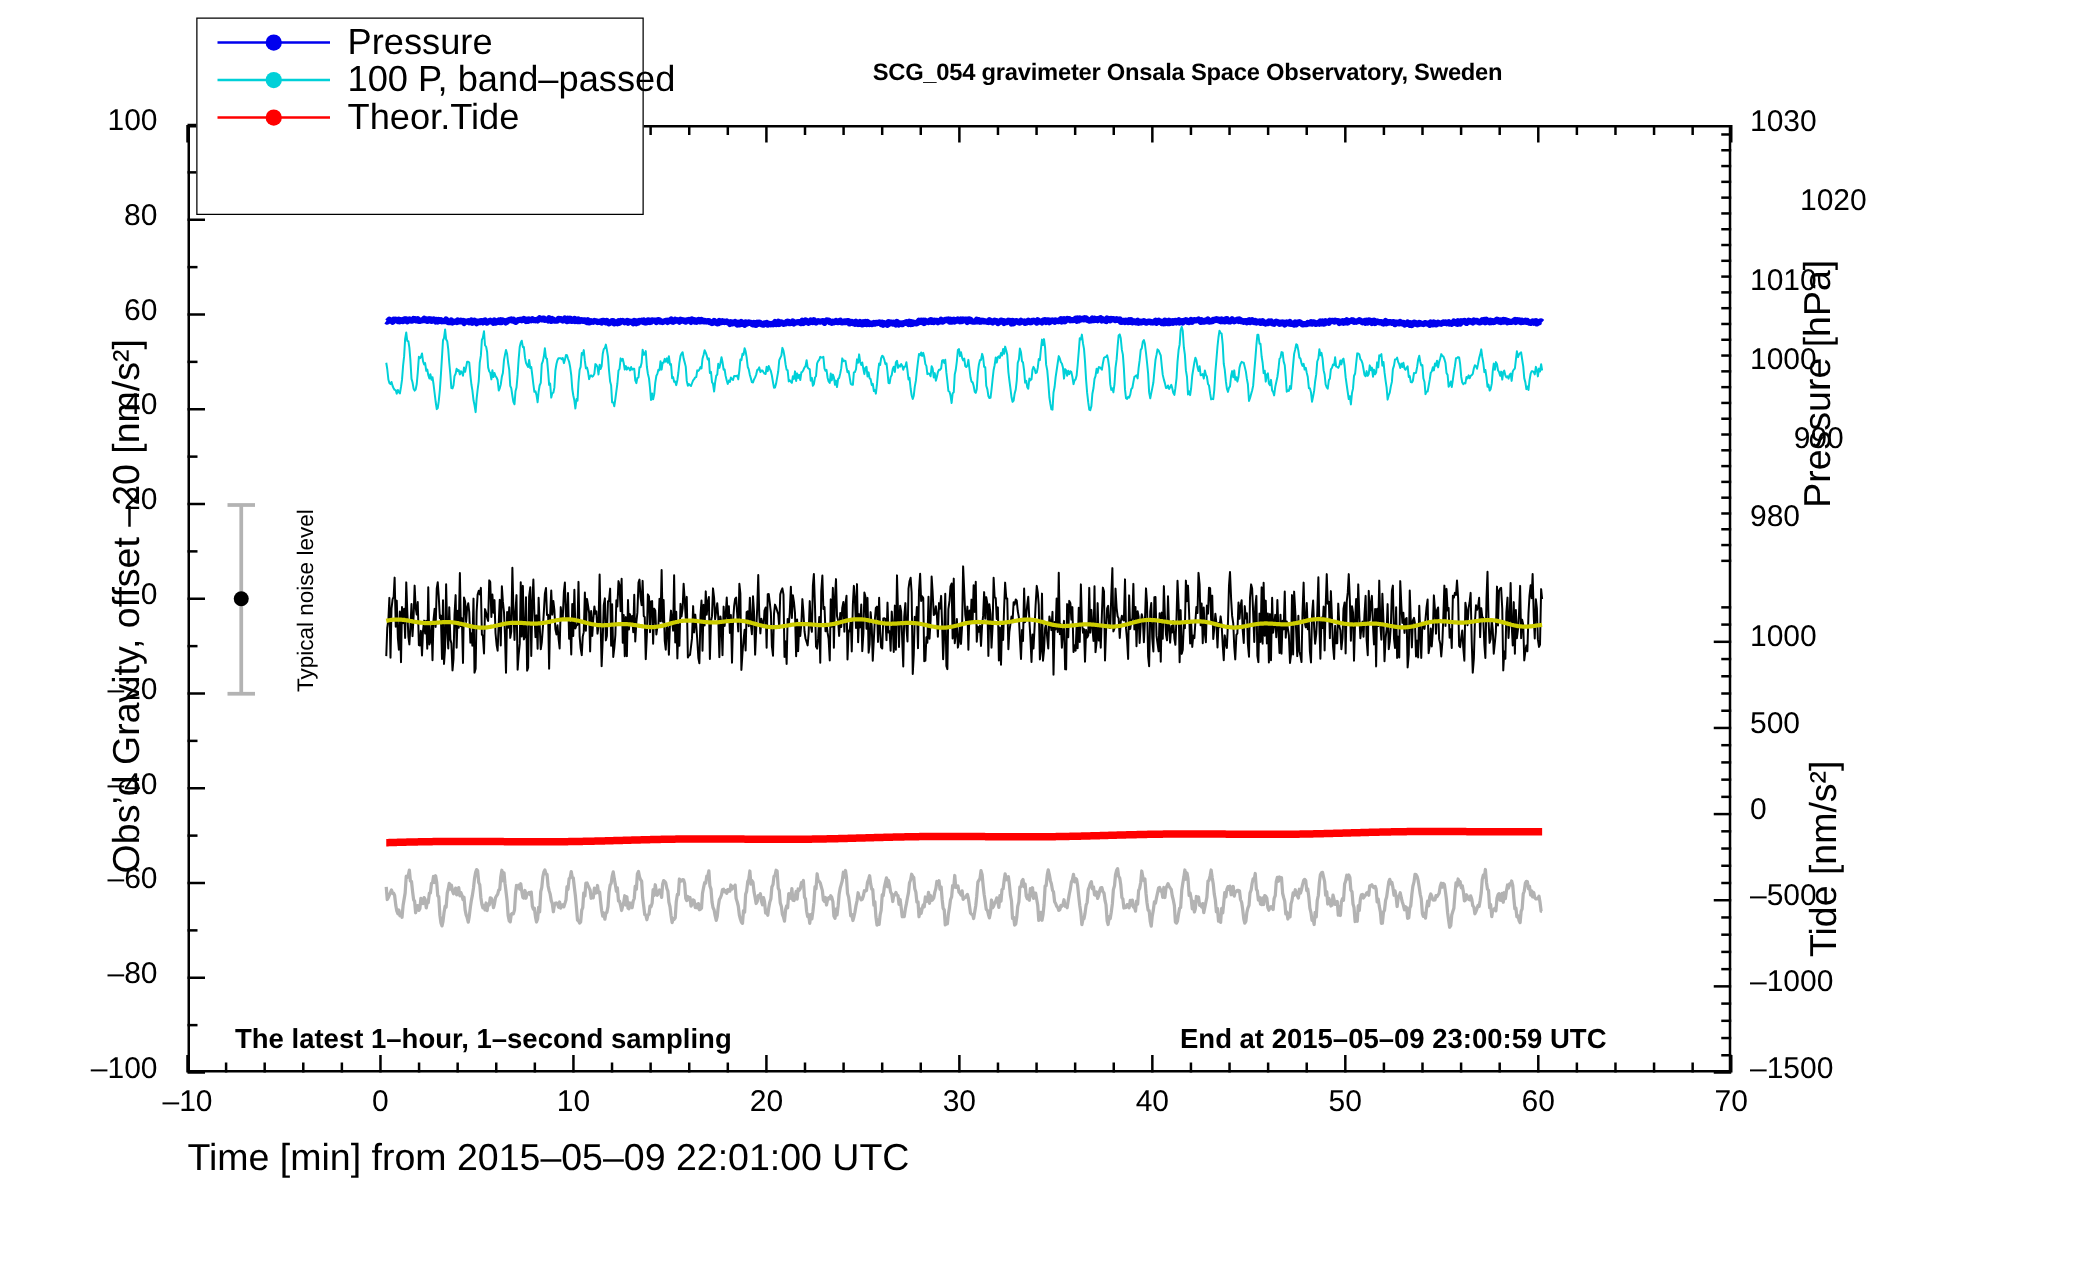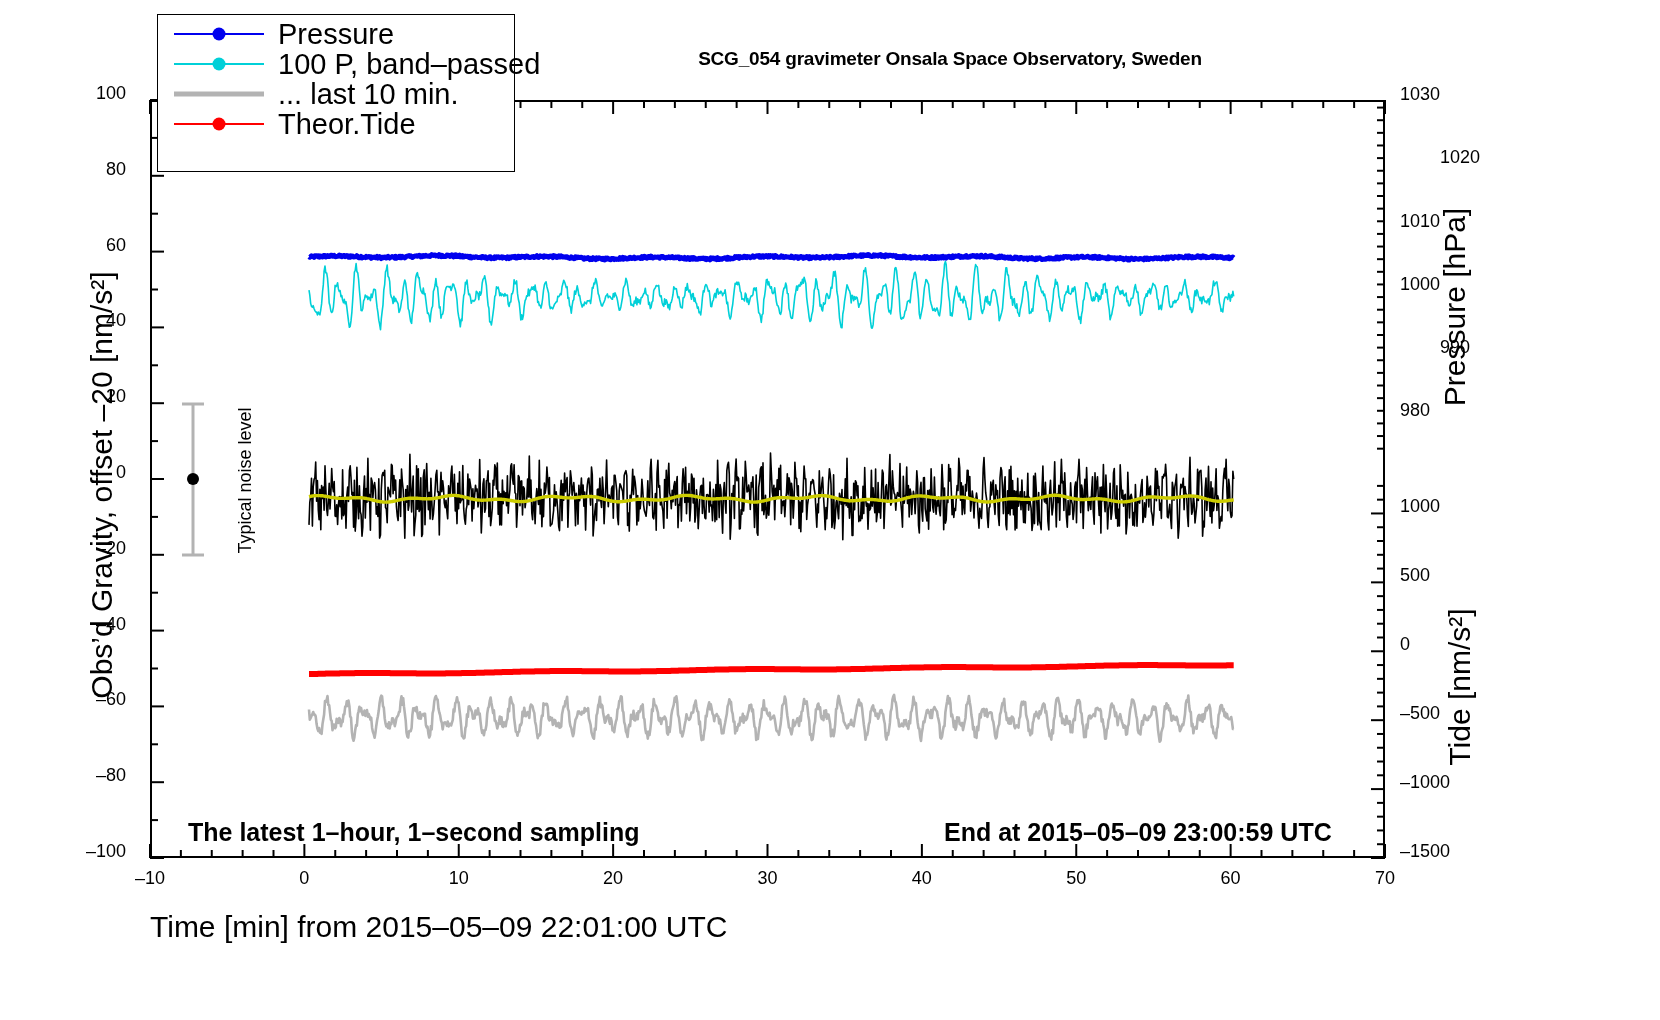--- a/index.html
+++ b/index.html
@@ -16,40 +16,40 @@
        font-size:19px;font-weight:bold;letter-spacing:-0.2px;}
   #xaxis-title{position:absolute;left:150px;top:910px;width:1235px;
        font-size:30px;}
   #yaxis-left-title{position:absolute;left:-278px;top:468px;width:760px;text-align:center;
        font-size:30px;transform:rotate(-90deg);}
   #yaxis-pressure-title{position:absolute;left:1245px;top:290px;width:420px;text-align:center;
        font-size:30px;transform:rotate(-90deg);}
   #yaxis-tide-title{position:absolute;left:1310px;top:670px;width:300px;text-align:center;
        font-size:30px;transform:rotate(-90deg);}
 
-  .tick-label{position:absolute;font-size:18px;white-space:nowrap;}
+  .tick-label{position:absolute;font-size:24px;white-space:nowrap;}
   .tl-left{text-align:right;width:90px;}
   .tl-right{text-align:left;width:110px;}
   .tl-bot{text-align:center;width:110px;}
 
   
   #legend{position:absolute;left:157px;top:14px;width:358px;height:158px;
        border:1px solid #000;background:#fff;box-sizing:border-box;
        padding:4px 0 0 0;}
   .legend-row{height:30px;display:flex;align-items:center;}
   .legend-key{width:90px;height:30px;position:relative;flex:none;margin-left:16px;}
   .legend-key .ln{position:absolute;left:0;top:50%;width:90px;height:2px;
        transform:translateY(-50%);}
   .legend-key .ln.thick{height:5px;}
   .legend-key .dot{position:absolute;left:39px;top:50%;width:13px;height:13px;
        border-radius:50%;transform:translate(-50%,-50%);margin-left:6px;}
   .legend-text{font-size:29px;margin-left:14px;white-space:nowrap;}
 
   
-  .inplot-note{position:absolute;font-size:25px;font-weight:bold;white-space:nowrap;}
+  .inplot-note{position:absolute;font-size:22px;font-weight:bold;white-space:nowrap;}
   #note-left{left:188px;top:818px;}
   #note-right{left:944px;top:818px;}
   #noise-label{position:absolute;left:145px;top:470px;width:200px;text-align:center;
        font-size:18px;transform:rotate(-90deg);}
 </style>
 </head>
 <body>
 
 <div id="chart-title">SCG_054 gravimeter Onsala Space Observatory, Sweden</div>
 
@@ -289,26 +289,20 @@
     </div>
     <div class="legend-row">
       <div class="legend-key">
         <div class="ln" style="background: rgb(0, 208, 216);"></div>
         <div class="dot" style="background: rgb(0, 208, 216);"></div>
       </div>
       <div class="legend-text">100 P, band–passed</div>
     </div>
     <div class="legend-row">
       <div class="legend-key">
-        <div class="ln thick" style="background: rgb(179, 179, 179);"></div>
-      </div>
-      <div class="legend-text">... last 10 min.</div>
-    </div>
-    <div class="legend-row">
-      <div class="legend-key">
         <div class="ln" style="background: rgb(255, 0, 0);"></div>
         <div class="dot" style="background: rgb(255, 0, 0);"></div>
       </div>
       <div class="legend-text">Theor.Tide</div>
     </div>
   </div>
 
 <div class="inplot-note" id="note-left">The latest 1–hour, 1–second sampling</div>
 <div class="inplot-note" id="note-right">End at 2015–05–09 23:00:59 UTC</div>
 <div id="noise-label">Typical noise level</div>

